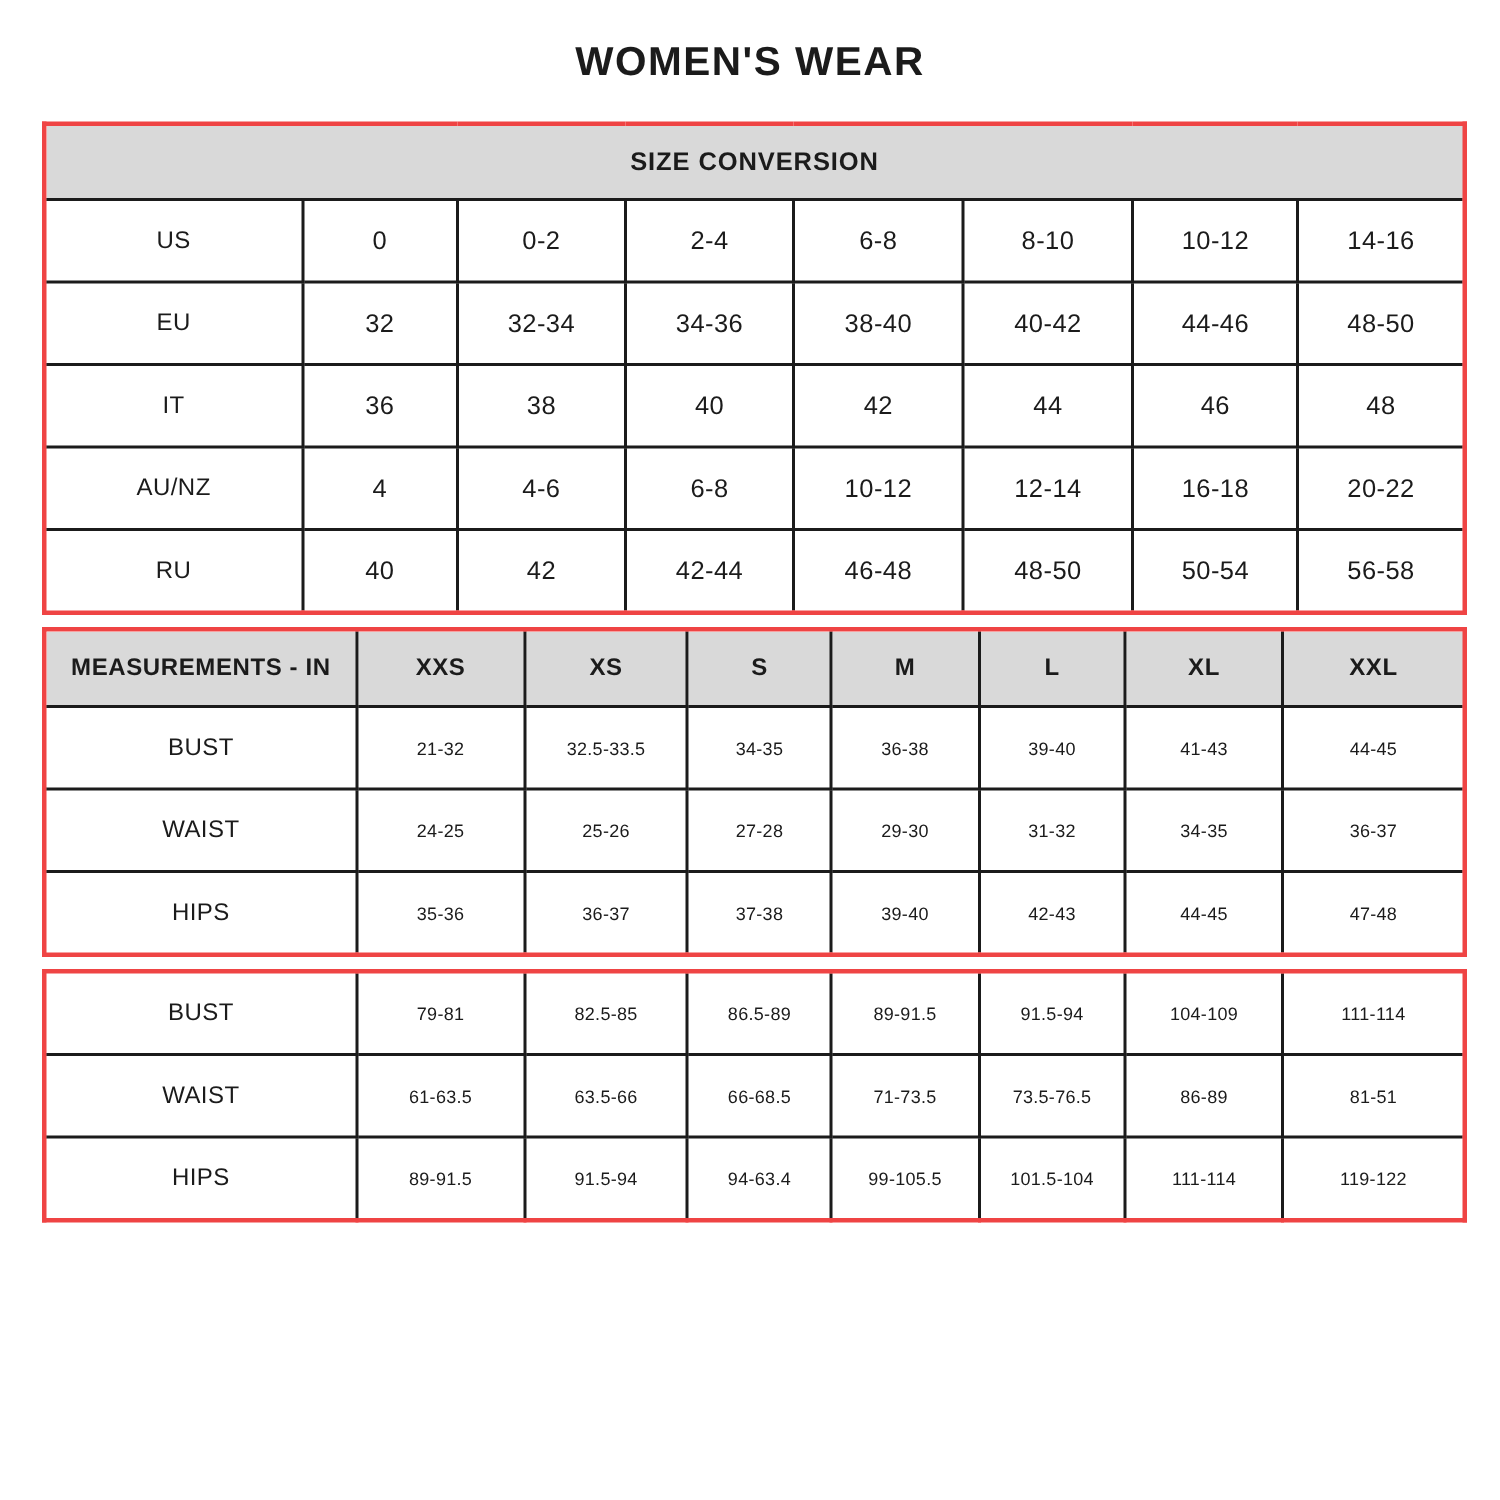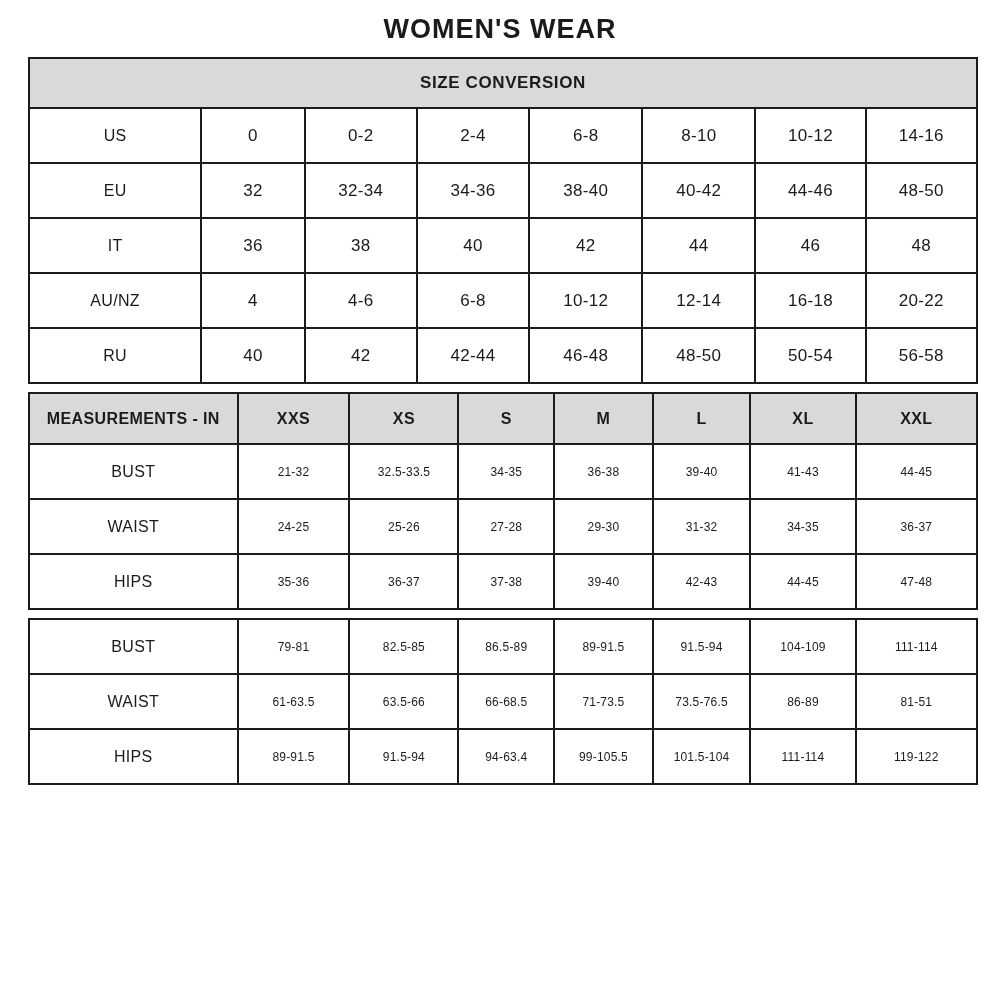--- a/index.html
+++ b/index.html
@@ -10,36 +10,36 @@
   .page {
     position: relative;
     width: 1000px;
     height: 1000px;
     background: #ffffff;
     font-family: "Liberation Sans", "DejaVu Sans", sans-serif;
     color: #1b1b1b;
     box-sizing: border-box;
   }
   .title {
-    margin: 0;
+    margin: 12px;
     padding: 14px 0 12px 0;
     text-align: center;
     font-size: 27px;
     font-weight: 700;
     letter-spacing: 1px;
     color: #1b1b1b;
   }
   .tbl-wrap {
     margin: 0 28px 8px 28px;
   }
   table {
     width: 950px;
     border-collapse: collapse;
     table-layout: fixed;
-    border: 1px solid #ef4444;
+    border: 3px solid #ef4444;
   }
   td, th {
     border: 2px solid #1b1b1b;
     text-align: center;
     vertical-align: middle;
     padding: 0 2px;
     overflow: hidden;
     white-space: nowrap;
   }
   tr.banner td {

